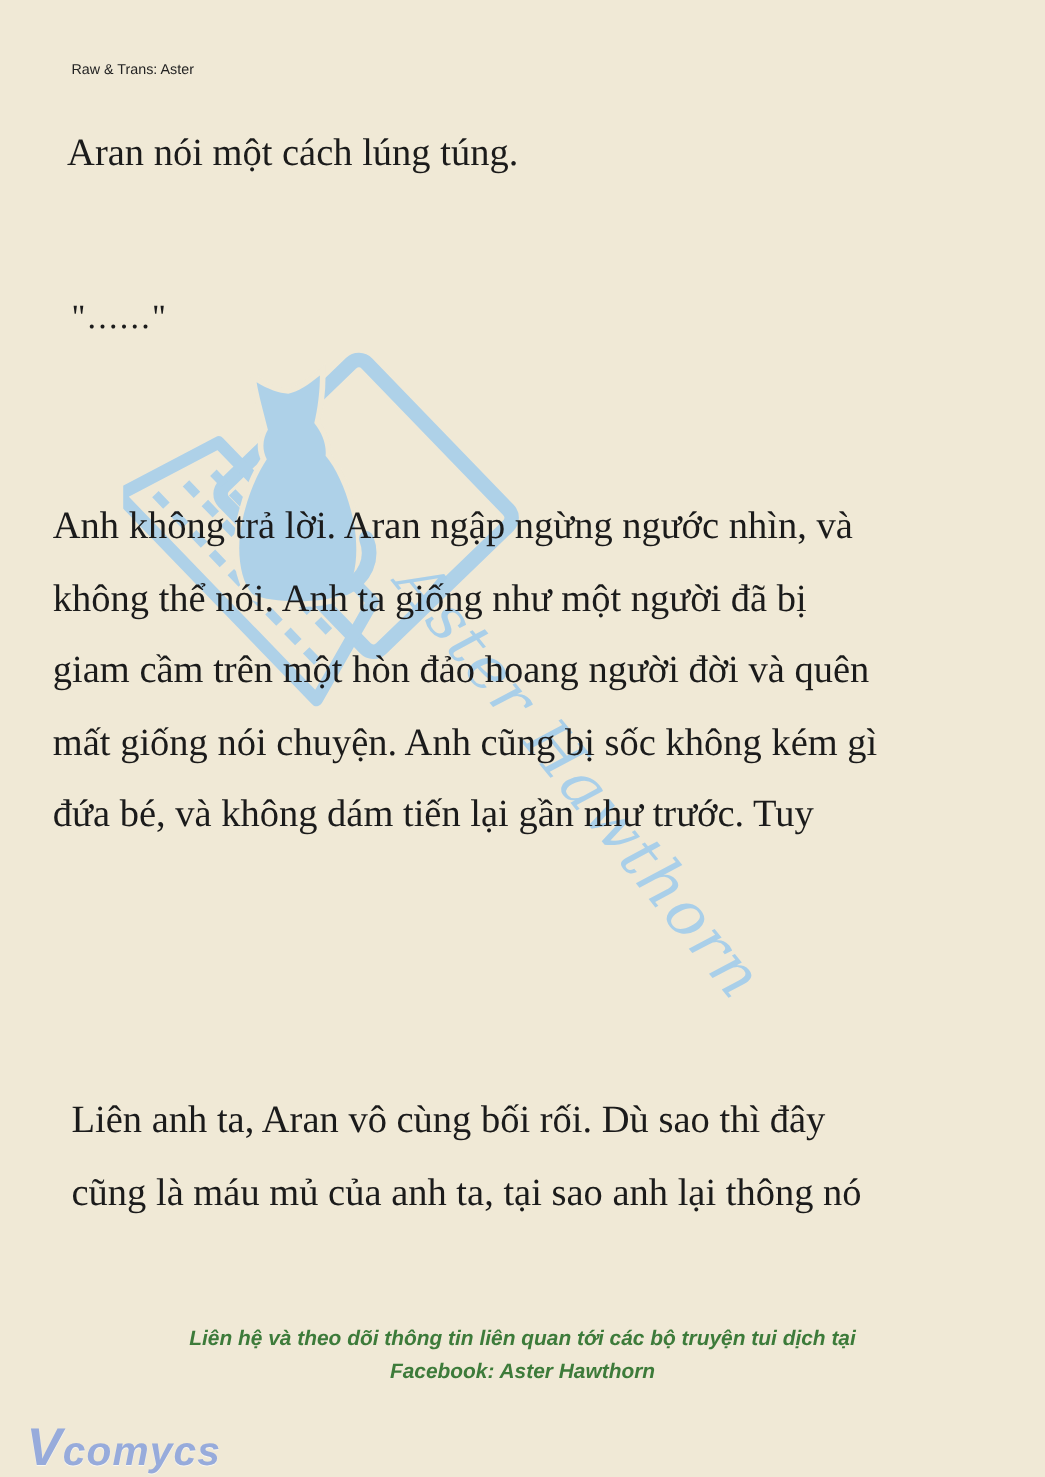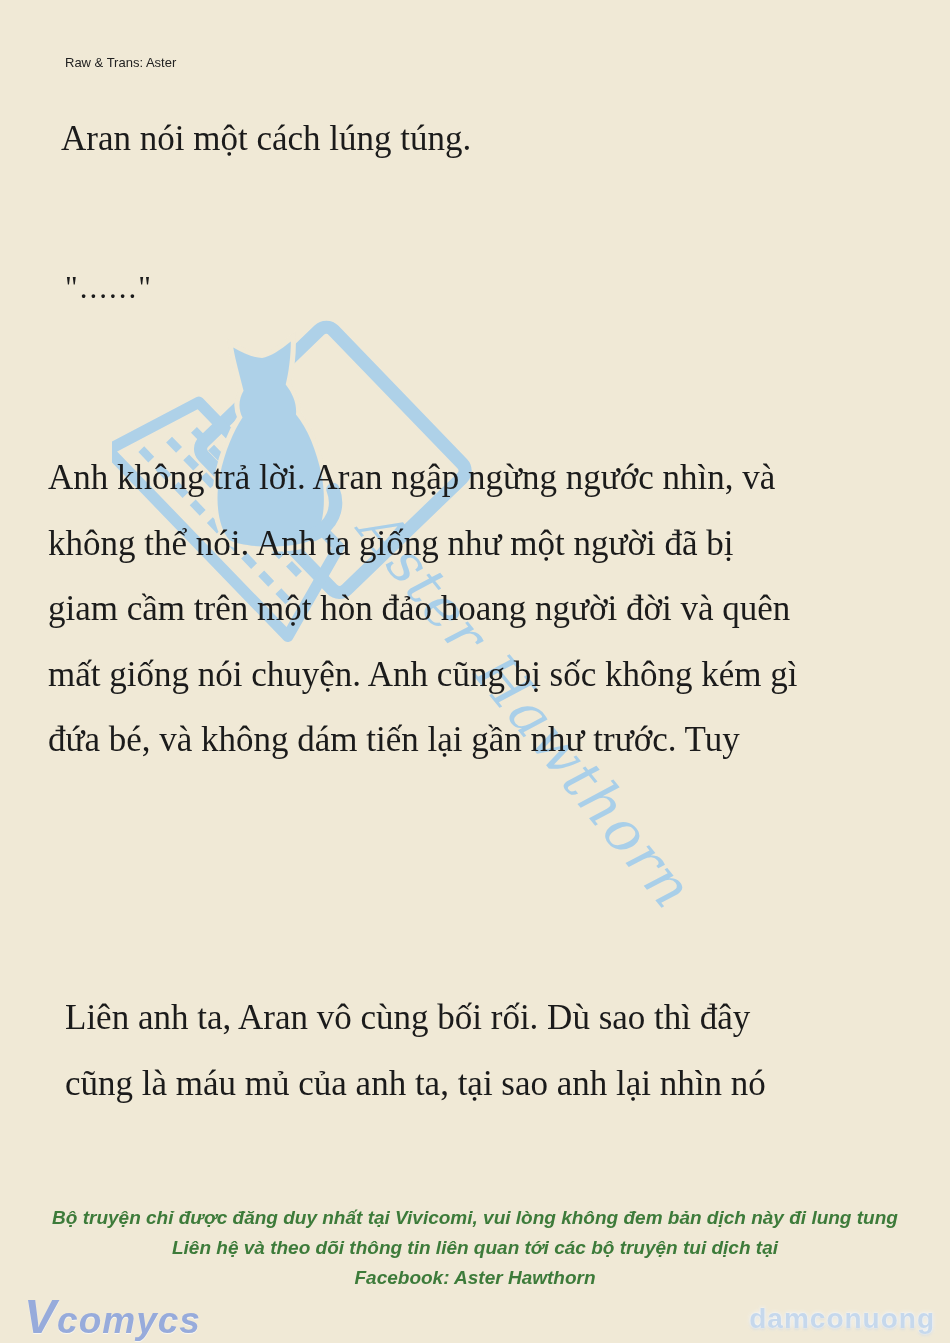--- a/index.html
+++ b/index.html
@@ -125,26 +125,24 @@
   <div class="txt para para1">
     <div class="line">Anh không trả lời. Aran ngập ngừng ngước nhìn, và</div>
     <div class="line">không thể nói. Anh ta giống như một người đã bị</div>
     <div class="line">giam cầm trên một hòn đảo hoang người đời và quên</div>
     <div class="line">mất giống nói chuyện. Anh cũng bị sốc không kém gì</div>
     <div class="line">đứa bé, và không dám tiến lại gần như trước. Tuy</div>
   </div>
 
   <div class="txt para para2">
     <div class="line">Liên anh ta, Aran vô cùng bối rối. Dù sao thì đây</div>
-    <div class="line">cũng là máu mủ của anh ta, tại sao anh lại nhìn nó</div>
+    <div class="line">cũng là máu mủ của anh ta, tại sao anh lại thông nó</div>
   </div>
 
   <div class="txt footer">
-    <div>Bộ truyện chỉ được đăng duy nhất tại Vivicomi, vui lòng không đem bản dịch này đi lung tung</div>
     <div>Liên hệ và theo dõi thông tin liên quan tới các bộ truyện tui dịch tại</div>
     <div>Facebook: Aster Hawthorn</div>
   </div>
 
   <div class="txt vcomycs">Vcomycs</div>
 
-  <div class="txt damconuong">damconuong</div>
 
 </div>
 
 </body></html>

